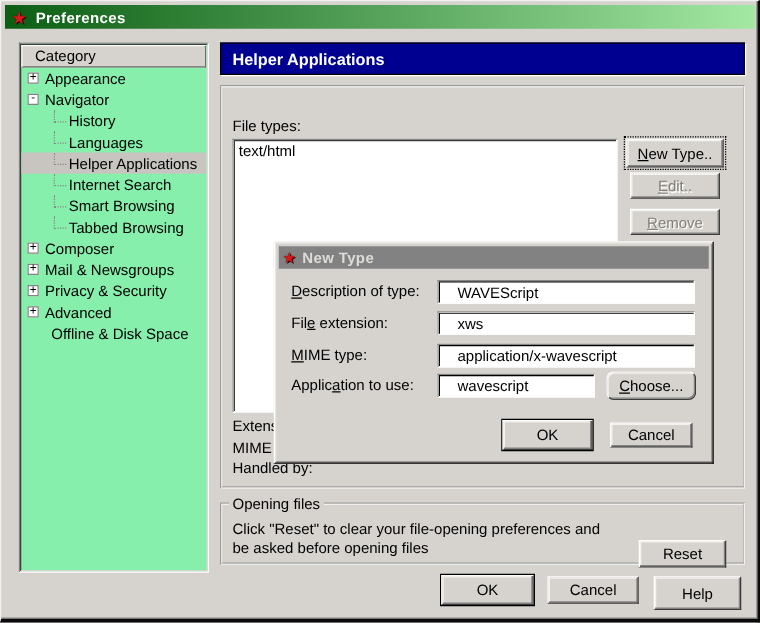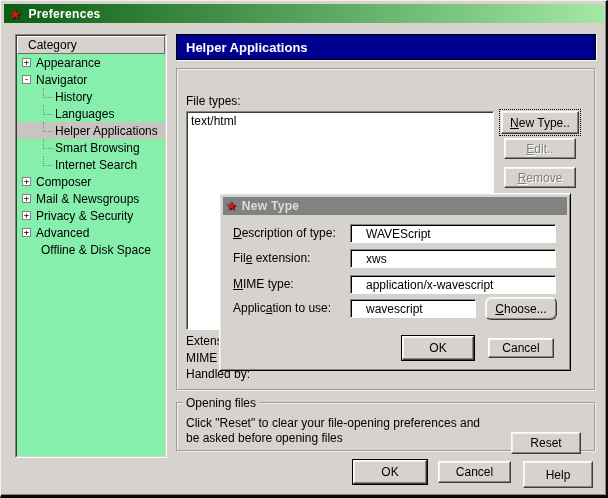--- a/index.html
+++ b/index.html
@@ -165,25 +165,29 @@
       <div class="tree-row lvl1">
         <span class="twig"></span>
         <span class="tree-label">Languages</span>
       </div>
       <div class="tree-row lvl1 selected">
         <span class="twig"></span>
         <span class="tree-label">Helper Applications</span>
       </div>
       <div class="tree-row lvl1">
         <span class="twig"></span>
+        <span class="tree-label">Internet Search</span>
+      </div>
+      <div class="tree-row lvl1">
+        <span class="twig"></span>
         <span class="tree-label">Smart Browsing</span>
       </div>
       <div class="tree-row lvl1">
         <span class="twig"></span>
-        <span class="tree-label">Internet Search</span>
+        <span class="tree-label">Tabbed Browsing</span>
       </div>
       <div class="tree-row lvl0">
         <span class="expander">+</span>
         <span class="tree-label">Composer</span>
       </div>
       <div class="tree-row lvl0">
         <span class="expander">+</span>
         <span class="tree-label">Mail &amp; Newsgroups</span>
       </div>
       <div class="tree-row lvl0">

